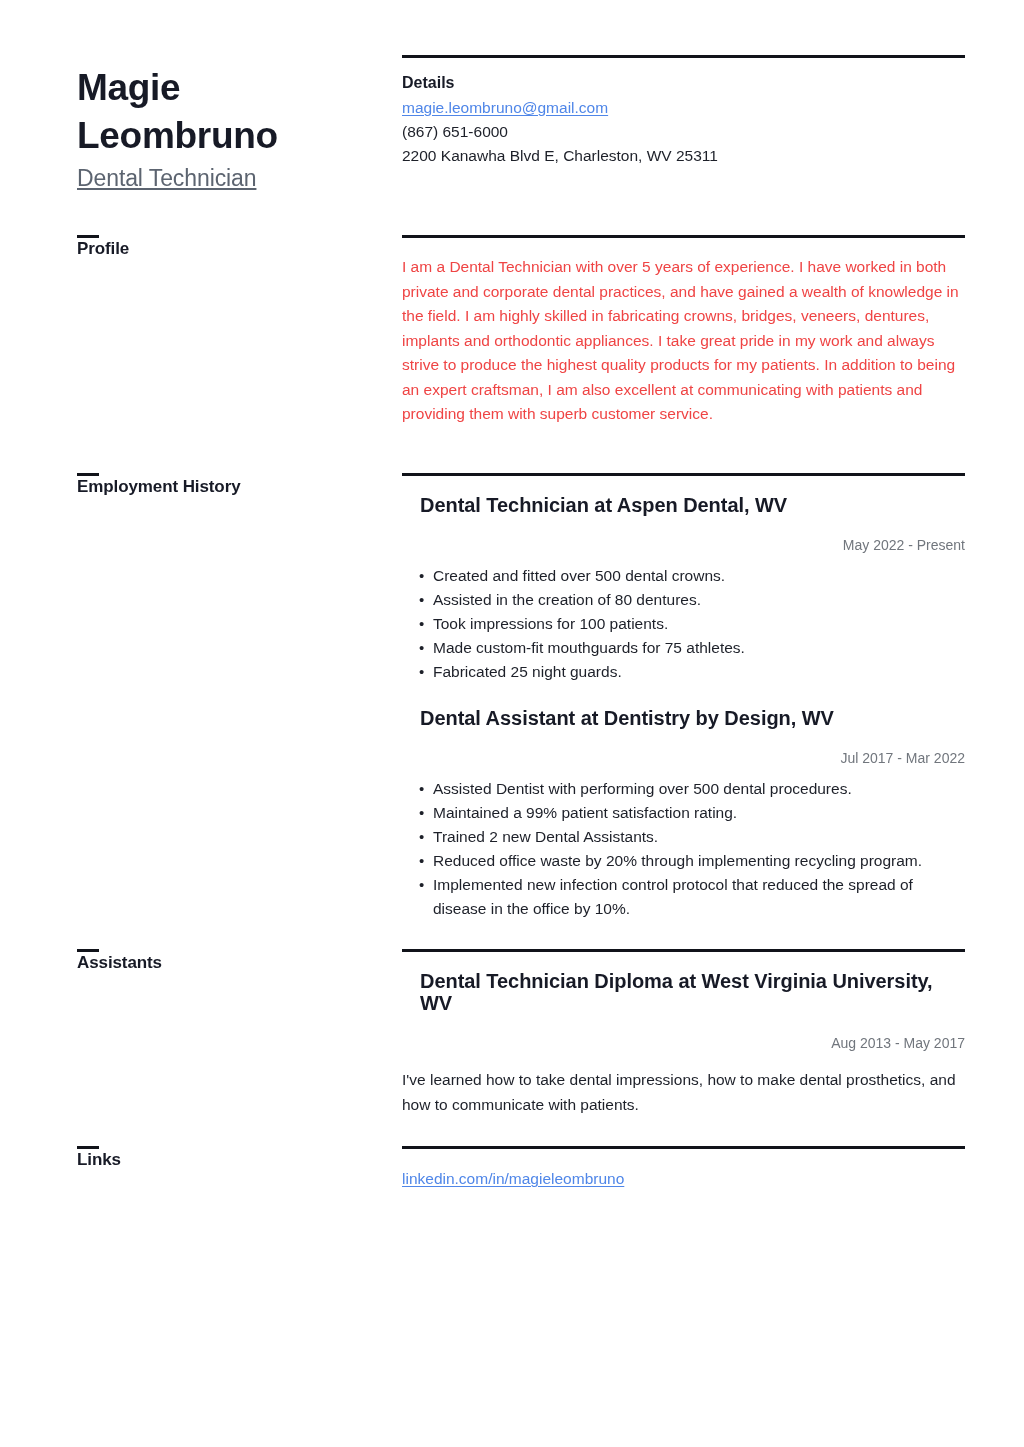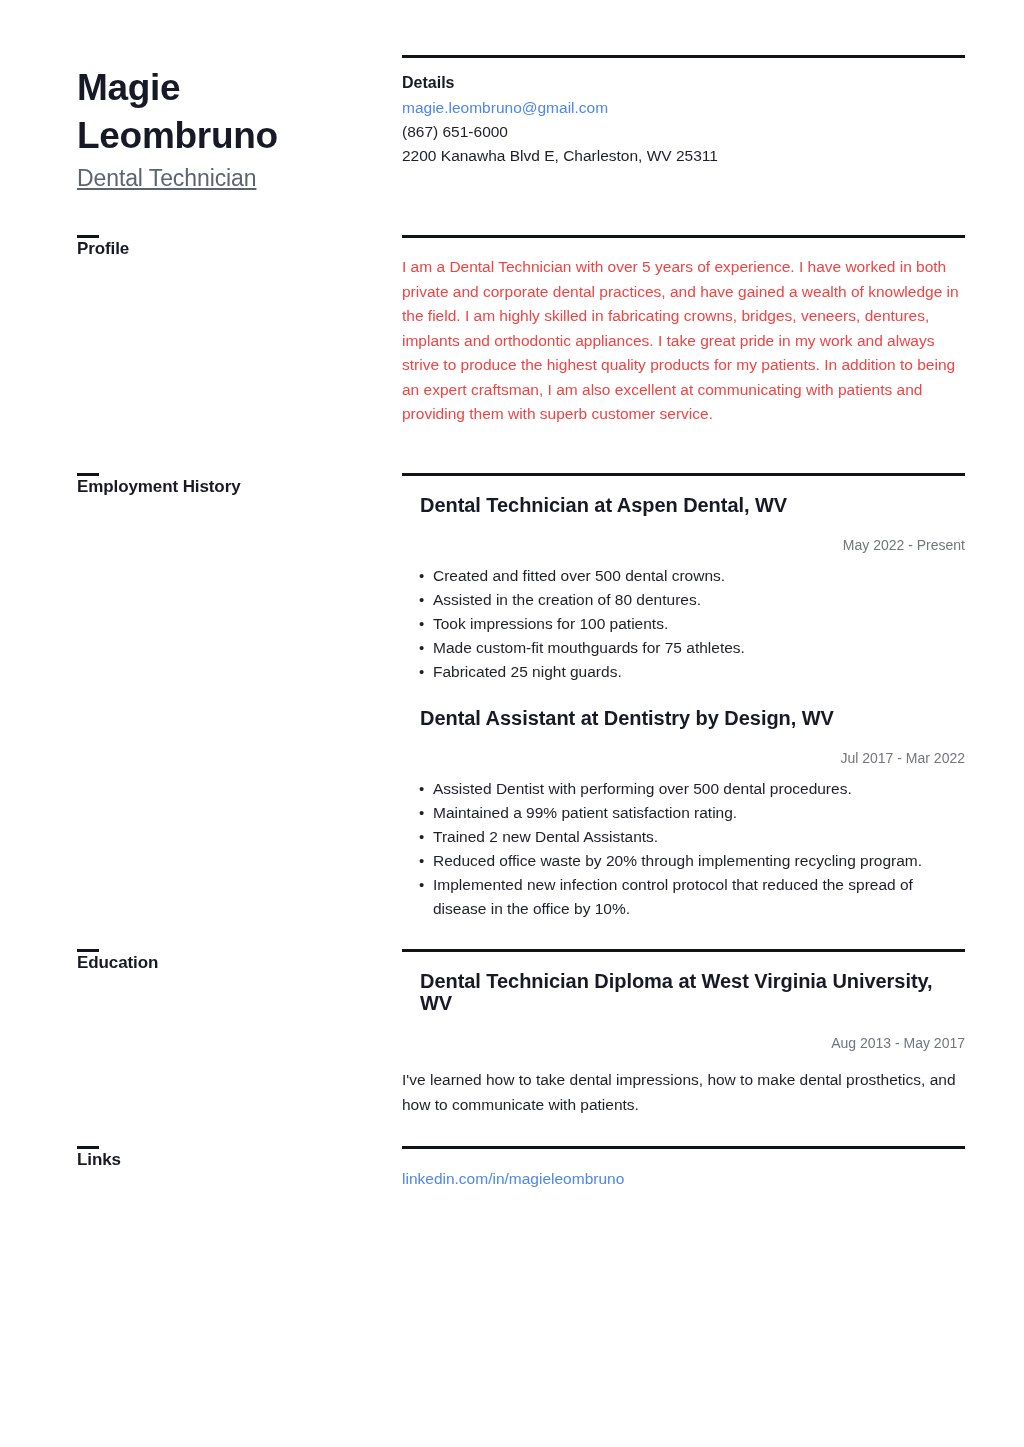--- a/index.html
+++ b/index.html
@@ -82,20 +82,21 @@
     color: #171a26;
     margin: 0 0 2px 0;
   }
   .detail-line {
     font-size: 15.5px;
     line-height: 24px;
     color: #1d2029;
   }
   a.link, .link {
     color: #4f86e8;
+    text-decoration: underline;
     text-underline-offset: 2px;
     font-size: 15.5px;
     line-height: 24px;
   }
 
   
   .section {
     display: flex;
     align-items: flex-start;
   }
@@ -253,21 +254,21 @@
       </div>
 
     </div>
   </div>
 
   <div class="gap-education"></div>
 
   <div class="section">
     <div class="section-label-col">
       <div class="dash-rule"></div>
-      <div class="section-label">Education</div>
+      <div class="section-label">Assistants</div>
     </div>
     <div class="section-body-col">
       <div class="section-rule"></div>
 
       <div class="entry">
         <div class="entry-title">Dental Technician Diploma at West Virginia University, WV</div>
         <div class="entry-date">Aug 2013 - May 2017</div>
         <p class="entry-desc">I've learned how to take dental impressions, how to make dental prosthetics, and how to communicate with patients.</p>
       </div>
 

